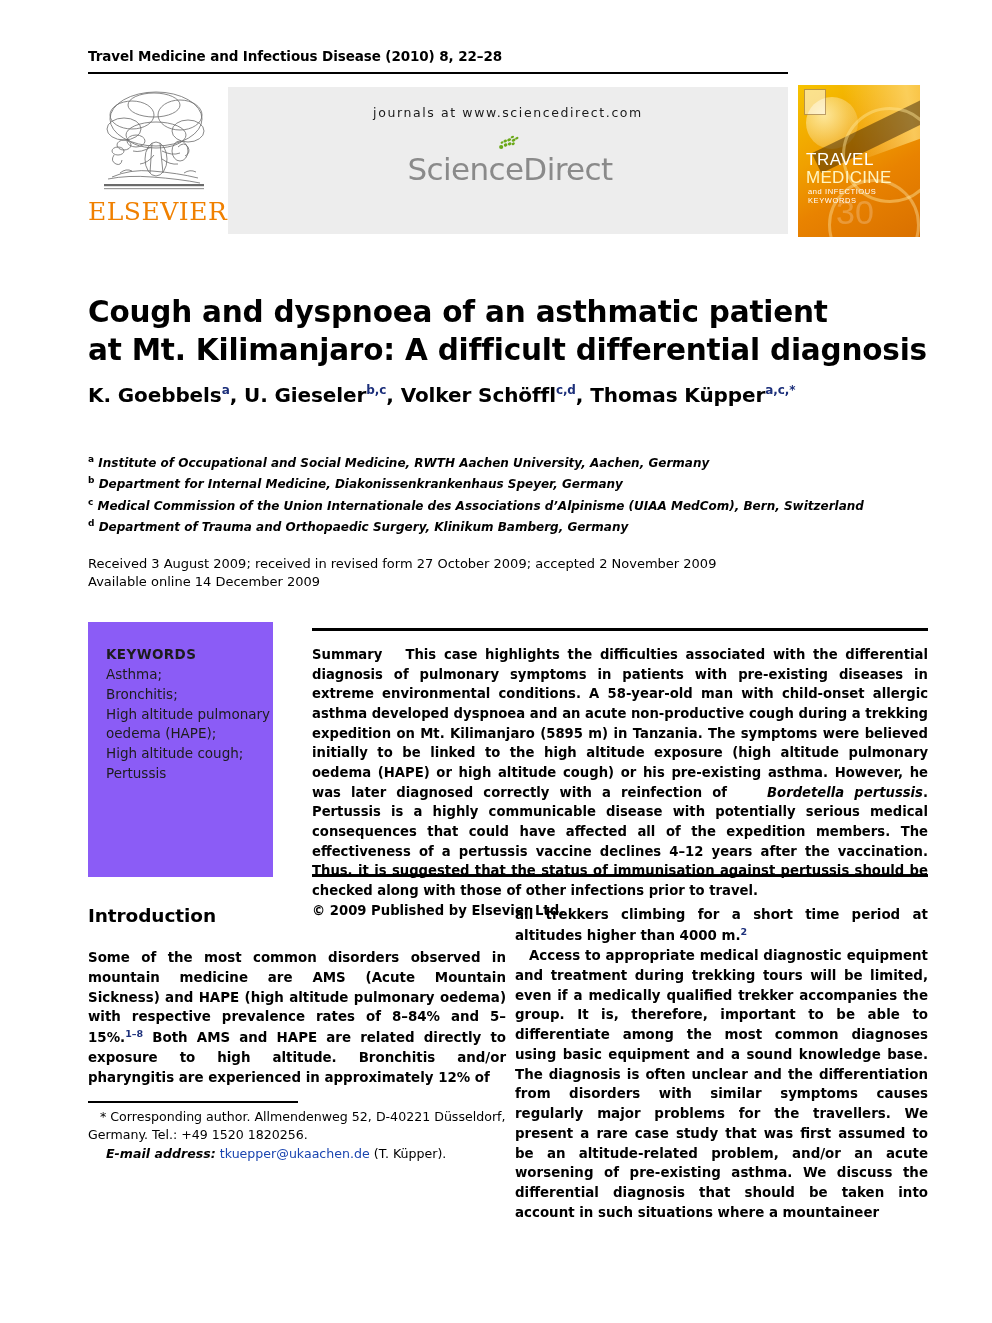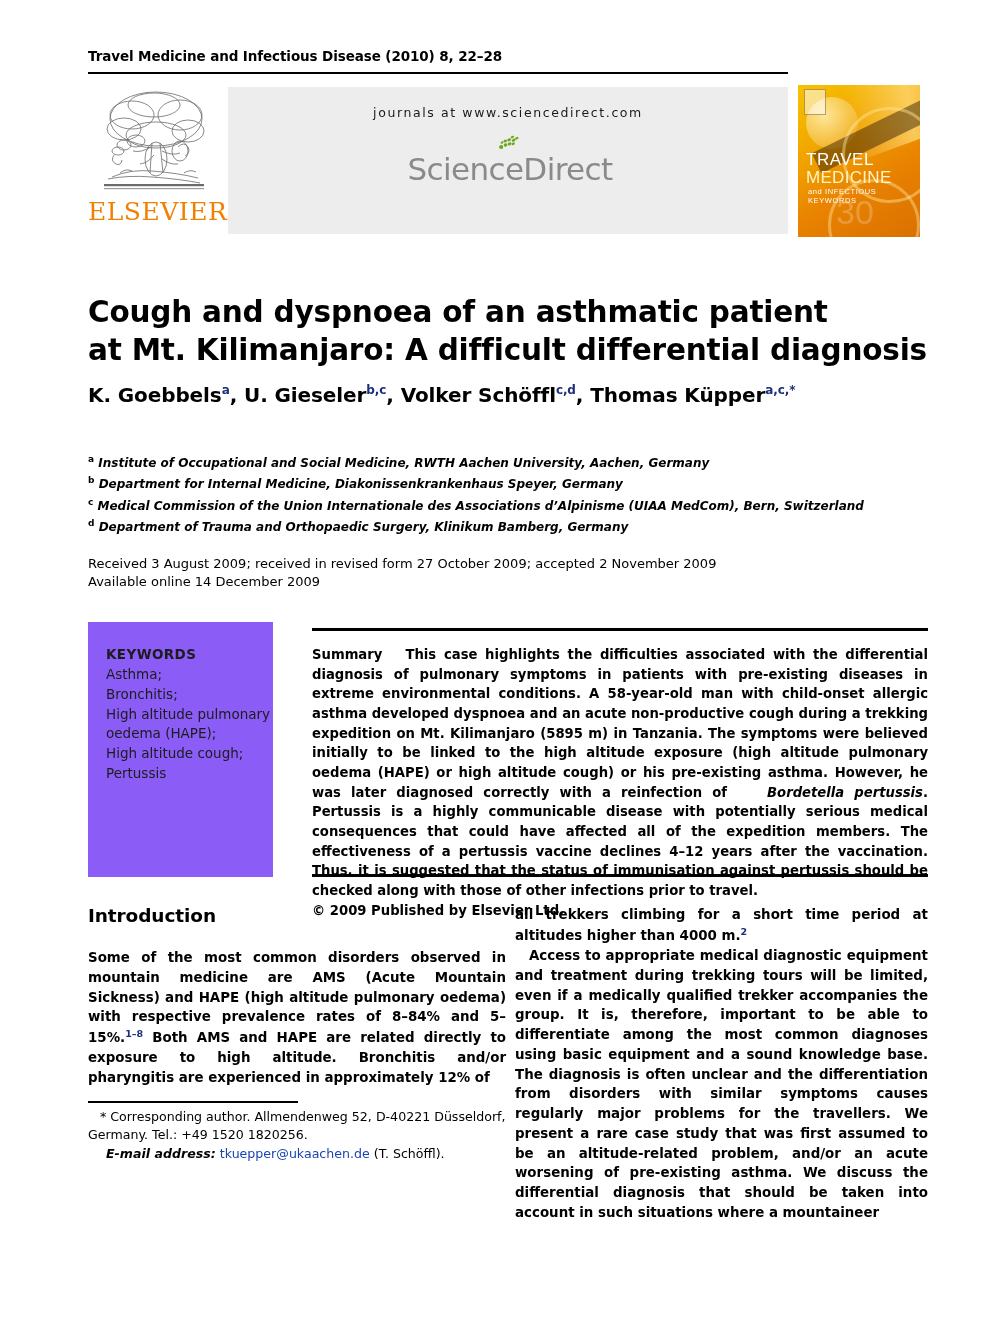--- a/index.html
+++ b/index.html
@@ -523,17 +523,17 @@
   </div>
 
   <div class="col-right">
     <p class="body-par"><span>all trekkers climbing for a short time period at altitudes higher than 4000 m.</span><span class="cite">2</span></p>
     <p class="body-par">Access to appropriate medical diagnostic equipment and treatment during trekking tours will be limited, even if a medically qualified trekker accompanies the group. It is, therefore, important to be able to differentiate among the most common diagnoses using basic equipment and a sound knowledge base. The diagnosis is often unclear and the differentiation from disorders with similar symptoms causes regularly major problems for the travellers. We present a rare case study that was first assumed to be an altitude-related problem, and/or an acute worsening of pre-existing asthma. We discuss the differential diagnosis that should be taken into account in such situations where a mountaineer</p>
   </div>
 
   <div class="foot-rule"></div>
   <div class="footnotes">
     <div class="fn-first">* Corresponding author. Allmendenweg 52, D-40221 Düsseldorf, Germany. Tel.: +49 1520 1820256.</div>
-    <div class="fn-email"><span class="email-italic">E-mail address:</span> <span class="email-link">tkuepper@ukaachen.de</span> <span>(T. Schöffl).</span></div>
+    <div class="fn-email"><span class="email-italic">E-mail address:</span> <span class="email-link">tkuepper@ukaachen.de</span> <span>(T. Küpper).</span></div>
   </div>
 
 
 </div>
 
 </body></html>

